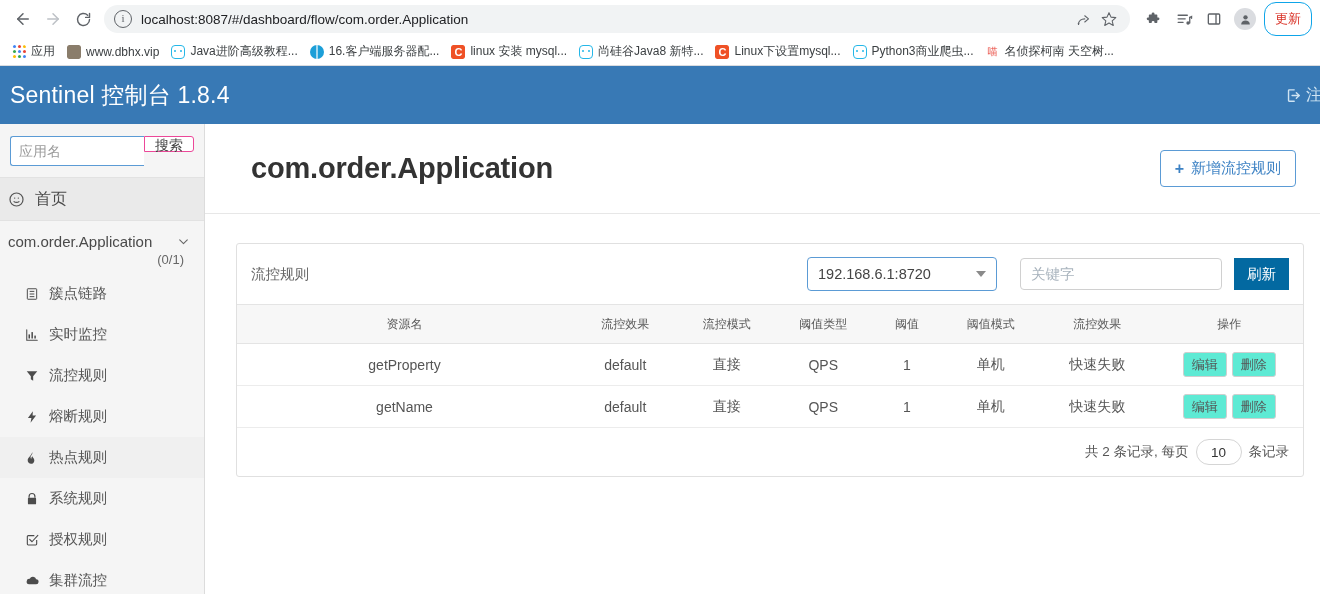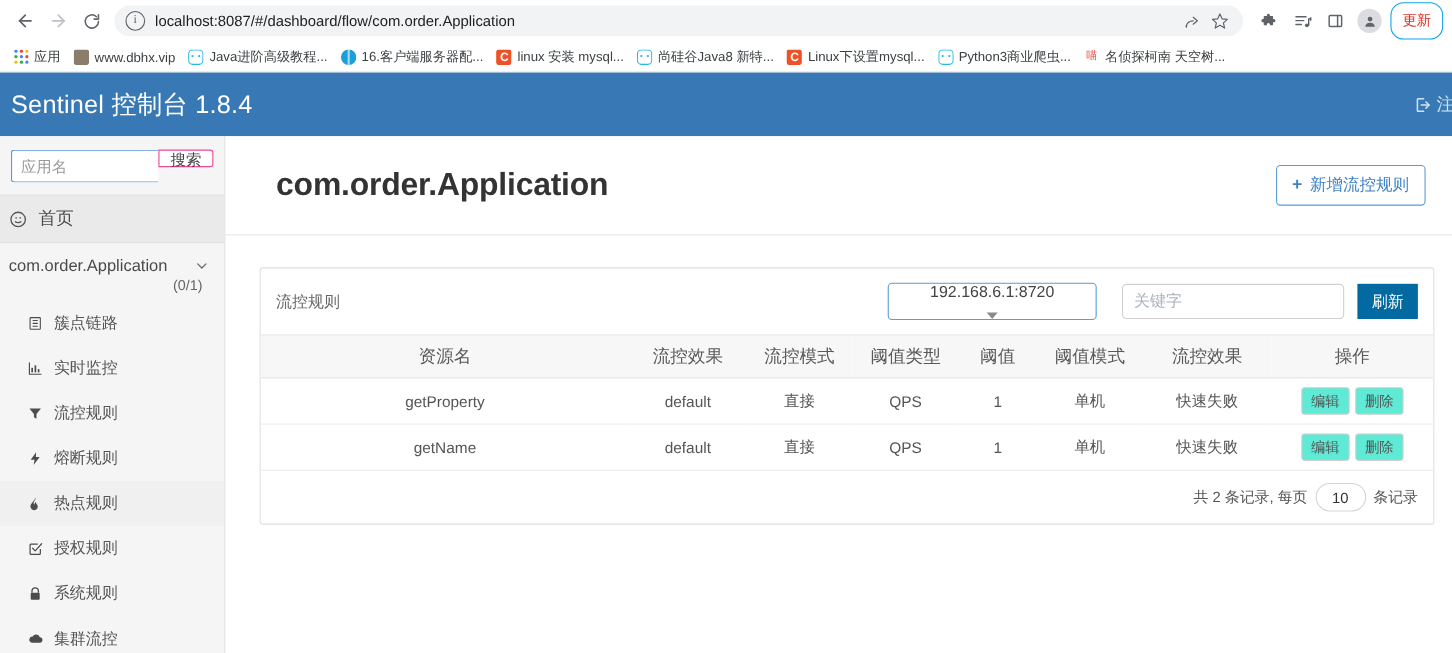--- a/index.html
+++ b/index.html
@@ -367,21 +367,20 @@
     border-radius: 4px;
     background: #fff;
     display: flex;
     align-items: center;
     padding: 0 10px;
     box-sizing: border-box;
     font-size: 14.5px;
     color: #444;
     justify-content: space-between;
     cursor: pointer;
-    flex-direction: column;
   }
   .caret-down {
     width: 0; height: 0;
     border-left: 5px solid transparent;
     border-right: 5px solid transparent;
     border-top: 6px solid #8a8a8a;
     flex: none;
   }
   .keyword-input {
     width: 202px;
@@ -412,21 +411,21 @@
 
   table.rules {
     width: 100%;
     border-collapse: collapse;
     table-layout: fixed;
   }
   table.rules th {
     background: #f7f7f7;
     border-top: 1px solid #e4e4e4;
     border-bottom: 1px solid #e4e4e4;
-    font-size: 16px;
+    font-size: 12px;
     font-weight: normal;
     color: #595959;
     height: 38px;
     text-align: center;
     padding: 0;
   }
   table.rules td {
     border-bottom: 1px solid #ececec;
     height: 41px;
     font-size: 14px;
@@ -711,36 +710,36 @@
         <span class="ni-icon">
           <svg class="icon-svg" width="14" height="14" viewBox="0 0 24 24" fill="#4c4c4c">
               <path d="M12.5 2c1 4-3 5.2-3 8.8 0 1.3.6 2.2 1.3 2.7-.2-2.2 1-3.6 2.2-4.4-.4 2.6 3 3.6 3 7 0 3.4-2.6 5.9-5.7 5.9S4.6 19.5 4.6 16c0-5 5-6.5 7.9-14z"></path>
             </svg>
         </span>
         <span class="ni-label">热点规则</span>
       </div>
 
       <div class="nav-item">
         <span class="ni-icon">
+          <svg class="icon-svg" width="14" height="14" viewBox="0 0 24 24" fill="#4c4c4c">
+              <path d="M7 10V7.5a5 5 0 0 1 10 0V10" fill="none" stroke="#4c4c4c" stroke-width="2"></path>
+              <rect x="5" y="10" width="14" height="11" rx="1.5"></rect>
+            </svg>
+        </span>
+        <span class="ni-label">系统规则</span>
+      </div>
+
+      <div class="nav-item">
+        <span class="ni-icon">
           <svg class="icon-svg" width="14" height="14" viewBox="0 0 24 24" fill="none" stroke="#4c4c4c" stroke-width="1.9">
               <path d="M20 12v7a1.5 1.5 0 0 1-1.5 1.5h-13A1.5 1.5 0 0 1 4 19V6a1.5 1.5 0 0 1 1.5-1.5H16"></path>
               <polyline points="8 11 12 15 22 4" stroke-linecap="round" stroke-linejoin="round"></polyline>
             </svg>
         </span>
         <span class="ni-label">授权规则</span>
-      </div>
-
-      <div class="nav-item">
-        <span class="ni-icon">
-          <svg class="icon-svg" width="14" height="14" viewBox="0 0 24 24" fill="#4c4c4c">
-              <path d="M7 10V7.5a5 5 0 0 1 10 0V10" fill="none" stroke="#4c4c4c" stroke-width="2"></path>
-              <rect x="5" y="10" width="14" height="11" rx="1.5"></rect>
-            </svg>
-        </span>
-        <span class="ni-label">系统规则</span>
       </div>
 
       <div class="nav-item">
         <span class="ni-icon">
           <svg class="icon-svg" width="15" height="15" viewBox="0 0 24 24" fill="#4c4c4c">
               <path d="M6.5 18h11a4 4 0 0 0 .4-8A5.5 5.5 0 0 0 7.6 9.2 4.4 4.4 0 0 0 6.5 18z"></path>
             </svg>
         </span>
         <span class="ni-label">集群流控</span>
       </div>

